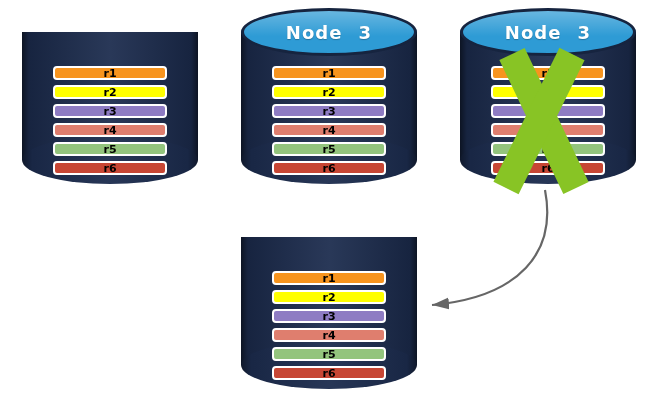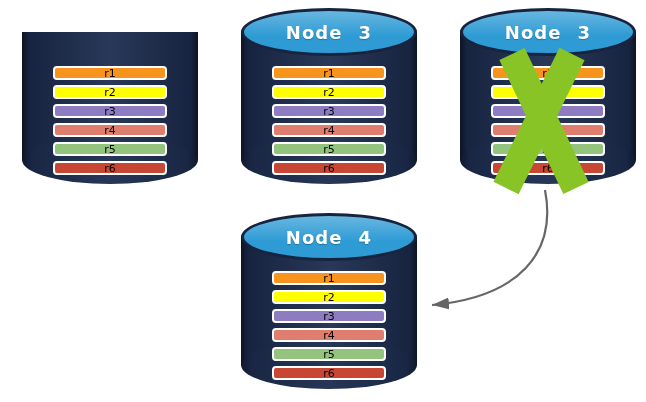--- a/index.html
+++ b/index.html
@@ -47,21 +47,21 @@
   .bars {
     position:absolute; left:31px; right:31px; top:58px;
     display:flex; flex-direction:column; gap:5px;
   }
   .bar {
     height:14px; box-sizing:border-box;
     border:2px solid #ffffff; border-radius:4px;
     display:flex; align-items:center; justify-content:center;
   }
   .bar span {
-    font-weight:normal; font-size:11px; line-height:1; color:#000000;
+    font-weight:bold; font-size:11px; line-height:1; color:#000000;
   }
 
   
   .x-overlay {
     position:absolute; left:0; top:0; width:176px; height:194px;
     overflow:visible; pointer-events:none;
   }
   .xline { stroke-width:28; stroke-linecap:butt; }
 
   
@@ -176,23 +176,20 @@
         </div>
       <div class="bar" style="background-color: rgb(223, 126, 110);">
           <span>r4</span>
         </div>
       <div class="bar" style="background-color: rgb(147, 196, 125);">
           <span>r5</span>
         </div>
       <div class="bar" style="background-color: rgb(199, 70, 52);">
           <span>r6</span>
         </div>
-    </div>
-    <div class="cyl-top" style="background-color: rgb(46, 155, 213);">
-      <span class="node-title">Node 4</span>
     </div>
   </div>
 
   <svg class="arrow-layer" viewBox="0 0 646 402" aria-hidden="true">
     <defs>
       <marker id="ah" markerUnits="userSpaceOnUse" markerWidth="20" markerHeight="16" refX="17" refY="7" orient="auto">
         <path d="M0,1 L17,7 L0,13 z" style="fill: rgb(102, 102, 102);"></path>
       </marker>
     </defs>
     <path class="arrow-path" d="M545,190 C557,252 520,297 432,305" marker-end="url(#ah)" style="stroke: rgb(102, 102, 102);"></path>

